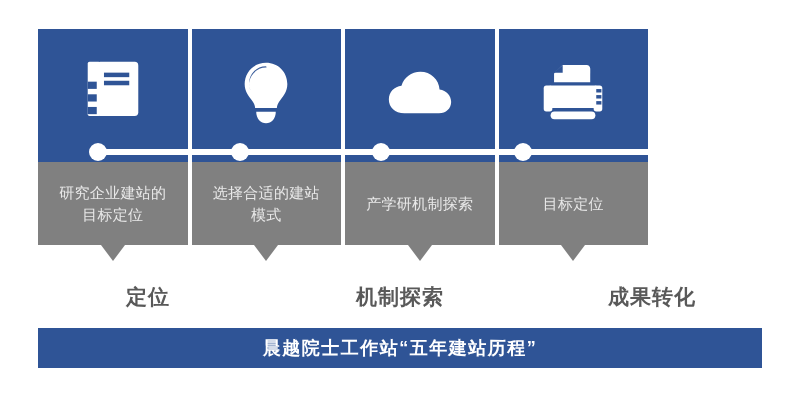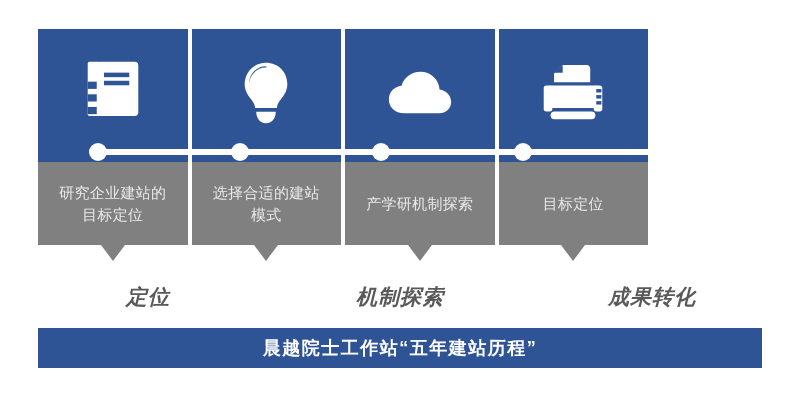--- a/index.html
+++ b/index.html
@@ -131,21 +131,20 @@
 
   
   .stages-row {
     position: absolute;
     left: 38px;
     top: 280px;
     width: 724px;
     height: 34px;
     display: flex;
     gap: 32px;
-    font-style: italic;
   }
   .stage-name {
     flex: 1 1 0;
     text-align: center;
     color: #595959;
     font-size: 21px;
     font-weight: bold;
     line-height: 34px;
     letter-spacing: 1px;
   }

